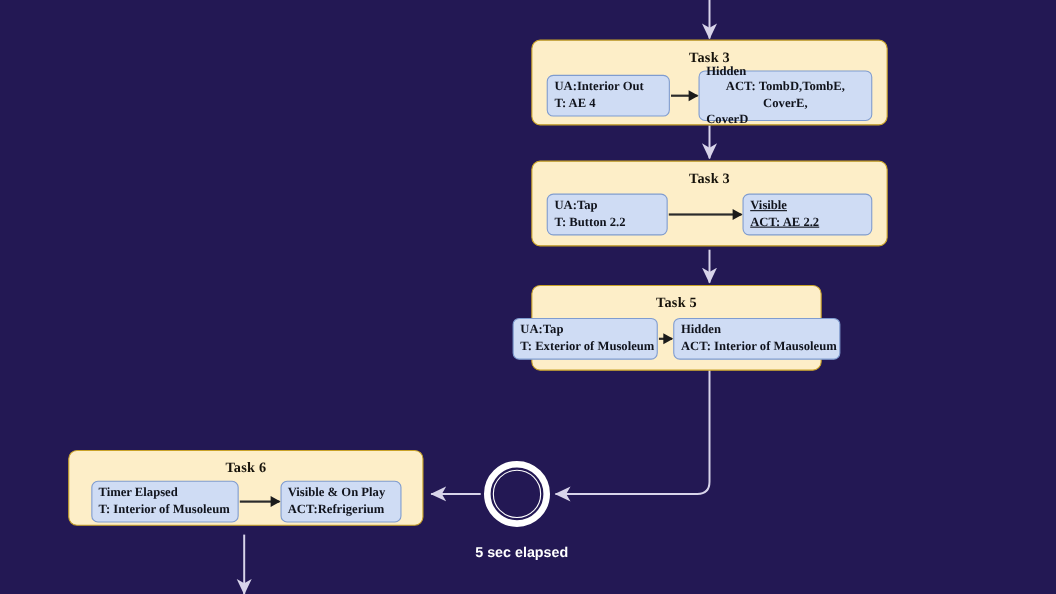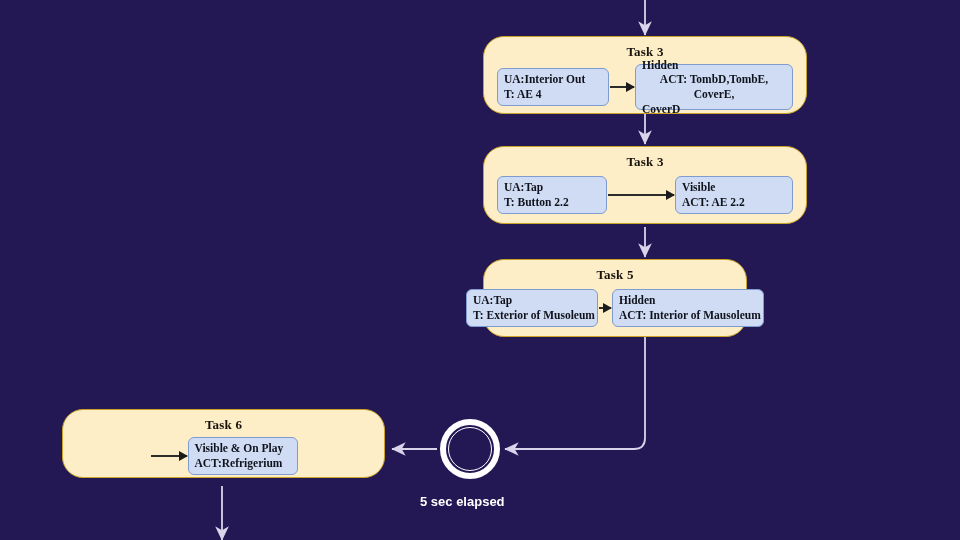--- a/index.html
+++ b/index.html
@@ -23,21 +23,21 @@
     height: 540px;
     pointer-events: none;
   }
 
   
   .task {
     position: absolute;
     box-sizing: border-box;
     background: #fdeec8;
     border: 1.4px solid #c9a227;
-    border-radius: 21px;
+    border-radius: 8px;
     display: flex;
     flex-direction: column;
     align-items: center;
     z-index: 3;
   }
   .task-title {
     font-family: "Liberation Serif", serif;
     font-weight: bold;
     font-size: 13px;
     color: #17130b;
@@ -116,20 +116,21 @@
     box-sizing: border-box;
   }
   .edge-label {
     position: absolute;
     font-family: "Liberation Sans", sans-serif;
     font-size: 13px;
     font-weight: 600;
     color: #ffffff;
     white-space: nowrap;
     z-index: 4;
+    margin-left: 12px;
   }
 </style>
 </head>
 <body>
 
 <div id="canvas">
 
   <svg id="edges" viewBox="0 0 960 540" xmlns="http://www.w3.org/2000/svg">
     <defs>
       <marker id="ah" markerWidth="9" markerHeight="9" refX="7.6" refY="4.5" orient="auto" markerUnits="strokeWidth">
@@ -167,21 +168,21 @@
   </div>
 
   <div class="task" style="left:483px; top:146px; width:324px; height:78px;">
     <div class="task-title">Task 3</div>
     <div class="task-body">
       <div class="state" style="width:110px; height:38px;">
         <span class="ln">UA:Tap</span>
         <span class="ln">T: Button 2.2</span>
       </div>
       <div class="inner-arrow" style="width:66px;"></div>
-      <div class="state" style="width:118px; height:38px;">
+      <div class="state" style="width:118px; height:38px;text-decoration:underline;">
         <span class="ln">Visible</span>
         <span class="ln">ACT: AE 2.2</span>
       </div>
     </div>
   </div>
 
   <div class="task" style="left:483px; top:259px; width:264px; height:78px;">
     <div class="task-title">Task 5</div>
     <div class="task-body">
       <div class="state" style="width:132px; height:38px;">
@@ -192,20 +193,24 @@
       <div class="state" style="width:152px; height:38px;">
         <span class="ln">Hidden</span>
         <span class="ln">ACT: Interior of Mausoleum</span>
       </div>
     </div>
   </div>
 
   <div class="task" style="left:62px; top:409px; width:323px; height:69px;">
     <div class="task-title">Task 6</div>
     <div class="task-body">
+      <div class="state" style="width:134px; height:38px;">
+        <span class="ln">Timer Elapsed</span>
+        <span class="ln">T: Interior of Musoleum</span>
+      </div>
       <div class="inner-arrow" style="width:36px;"></div>
       <div class="state" style="width:110px; height:38px;">
         <span class="ln">Visible &amp; On Play</span>
         <span class="ln">ACT:Refrigerium</span>
       </div>
     </div>
   </div>
 
   <div class="endnode" style="left:440px; top:419px; width:60px; height:60px;">
     <div class="inner-ring"></div>

